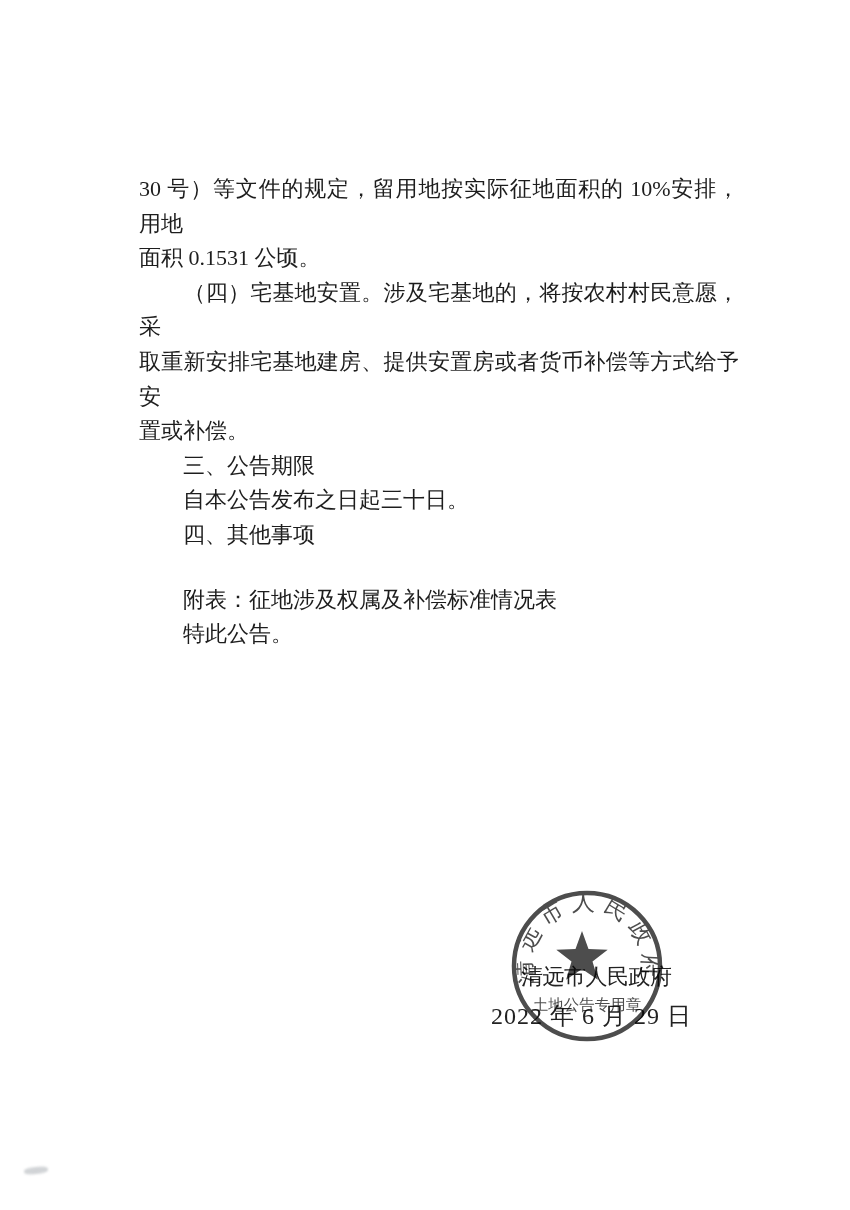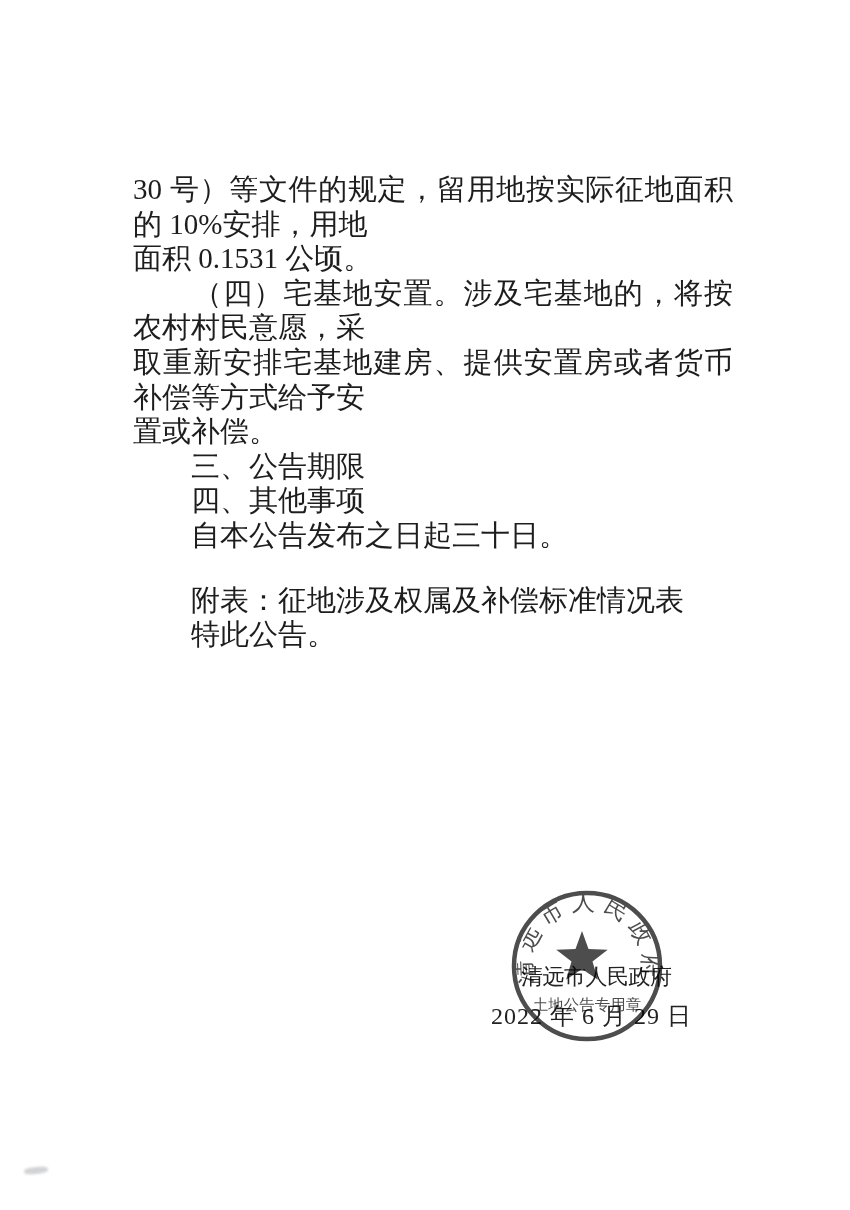--- a/index.html
+++ b/index.html
@@ -11,24 +11,24 @@
   .page {
     position: relative;
     width: 850px;
     height: 1210px;
     background: #ffffff;
     overflow: hidden;
     font-family: "Liberation Serif", "DejaVu Serif", serif;
   }
   .doc-body {
     position: absolute;
-    left: 133px;
+    left: 139px;
     top: 172px;
     width: 600px;
-    font-size: 29px;
+    font-size: 22px;
     line-height: 34.6px;
     color: #1d1d1d;
     text-align: justify;
   }
   .doc-body p {
     margin: 0;
     white-space: pre-line;
   }
   .doc-body p[data-name="para-attachment"] {
     margin-top: 30px;
@@ -76,22 +76,22 @@
 
 <div class="page" data-name="scanned-announcement-page">
 
   <div class="doc-body" data-name="announcement-body">
       <p data-name="para-reserved-land">30 号）等文件的规定，留用地按实际征地面积的 10%安排，用地
 面积 0.1531 公顷。</p>
       <p data-name="para-homestead-resettlement">　　（四）宅基地安置。涉及宅基地的，将按农村村民意愿，采
 取重新安排宅基地建房、提供安置房或者货币补偿等方式给予安
 置或补偿。</p>
       <p data-name="heading-section-three">　　三、公告期限</p>
+      <p data-name="para-announcement-period">　　自本公告发布之日起三十日。</p>
       <p data-name="heading-section-four">　　四、其他事项</p>
-      <p data-name="para-announcement-period">　　自本公告发布之日起三十日。</p>
       <p data-name="para-attachment">　　附表：征地涉及权属及补偿标准情况表</p>
       <p data-name="para-closing">　　特此公告。</p>
     </div>
 
   <div class="signature" data-name="issuer-signature">清远市人民政府</div>
 
   <div class="issue-date" data-name="issue-date">2022 年 6 月 29 日</div>
 
   <div class="seal" data-name="official-seal">
     <svg xmlns="http://www.w3.org/2000/svg" xmlns:xlink="http://www.w3.org/1999/xlink" viewBox="0 0 166 166" width="166" height="166" data-name="official-seal-graphic">

